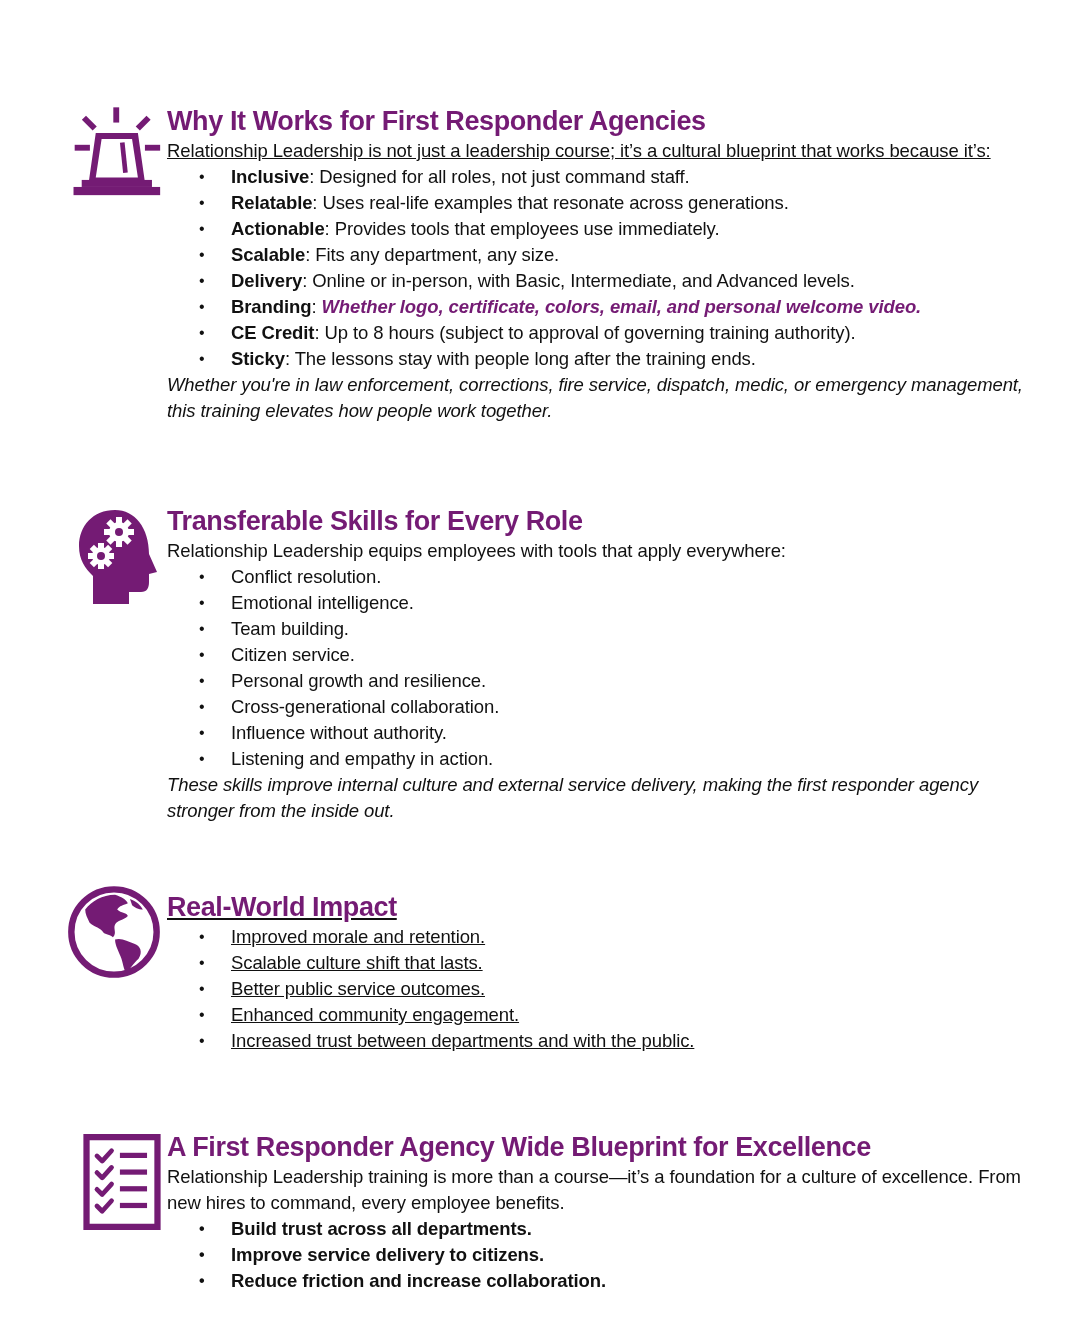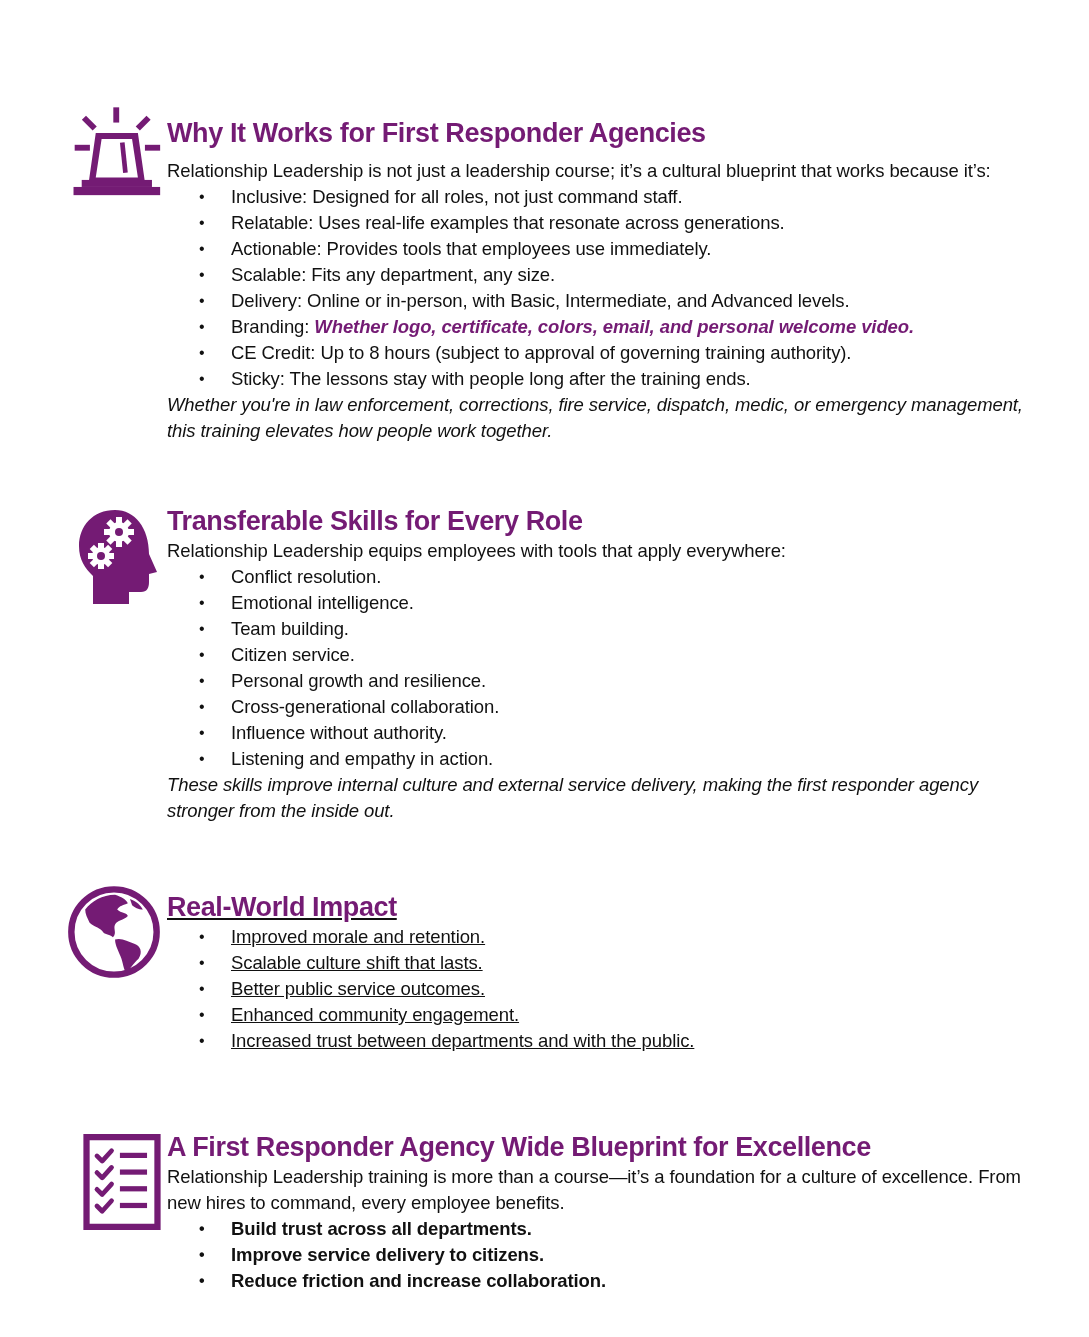--- a/index.html
+++ b/index.html
@@ -7,44 +7,44 @@
     body { font-family: "Liberation Sans", sans-serif; color: #111111; position: relative; }
     .section { position: absolute; left: 0; width: 1089px; }
     .icon { position: absolute; left: 64px; width: 96px; height: 96px; }
     .content { position: absolute; left: 167px; width: 860px; }
     .h { color: #741b74; font-weight: bold; font-size: 27px; line-height: 34px; letter-spacing: -0.4px; white-space: nowrap; }
     .p { font-size: 18.5px; line-height: 26px; letter-spacing: -0.1px; }
     .it { font-style: italic; }
     ul { list-style: none; }
     li { position: relative; padding-left: 64px; font-size: 18.5px; line-height: 26px; white-space: nowrap; letter-spacing: -0.1px; }
     li::before { content: "\2022"; position: absolute; left: 32px; top: 0; font-size: 16px; }
-    .b { font-weight: normal; text-align: right; }
+    .b { font-weight: bold; text-align: right; }
     .brand { color: #741b74; font-style: italic; font-weight: bold; }
     .bold-item { font-weight: bold; }
   </style>
 </head>
 <body>
 
 <div class="section" style="top:100px;">
   <svg class="icon" style="top:5px; left:70px;" width="82" height="78" viewBox="0 0 82 78">
     <g fill="#741b74">
       <rect x="37" y="0" width="5" height="13"></rect>
       <rect x="14" y="7" width="5" height="13" transform="rotate(-45 16.5 13.5)"></rect>
       <rect x="60" y="7" width="5" height="13" transform="rotate(45 62.5 13.5)"></rect>
       <rect x="4" y="32" width="13" height="5"></rect>
       <rect x="64" y="32" width="13" height="5"></rect>
       <path d="M22 22 H58 L64 64 H16 Z M27 27 L22 60 H58 L53 27 Z" fill-rule="evenodd"></path>
       <rect x="44" y="30" width="4" height="26" transform="rotate(-6 46 43)"></rect>
       <rect x="10" y="62" width="60" height="6"></rect>
       <rect x="3" y="68" width="74" height="7"></rect>
     </g>
   </svg>
-  <div class="content" style="top:16px;">
+  <div class="content" style="top:4px;">
     <div class="h">Why It Works for First Responder Agencies</div>
-    <div class="p" style="margin-top:8px;">Relationship Leadership is not just a leadership course; it’s a cultural blueprint that works because it’s:</div>
+    <div class="p" style="margin-top:0px;text-decoration:underline;">Relationship Leadership is not just a leadership course; it’s a cultural blueprint that works because it’s:</div>
     <ul>
       <li><span class="b">Inclusive</span><span>: Designed for all roles, not just command staff.</span></li>
       <li><span class="b">Relatable</span><span>: Uses real-life examples that resonate across generations.</span></li>
       <li><span class="b">Actionable</span><span>: Provides tools that employees use immediately.</span></li>
       <li><span class="b">Scalable</span><span>: Fits any department, any size.</span></li>
       <li><span class="b">Delivery</span><span>: Online or in-person, with Basic, Intermediate, and Advanced levels.</span></li>
       <li><span class="b">Branding</span><span>: </span><span class="brand">Whether logo, certificate, colors, email, and personal welcome video.</span></li>
       <li><span class="b">CE Credit</span><span>: Up to 8 hours (subject to approval of governing training authority).</span></li>
       <li><span class="b">Sticky</span><span>: The lessons stay with people long after the training ends.</span></li>
     </ul>

